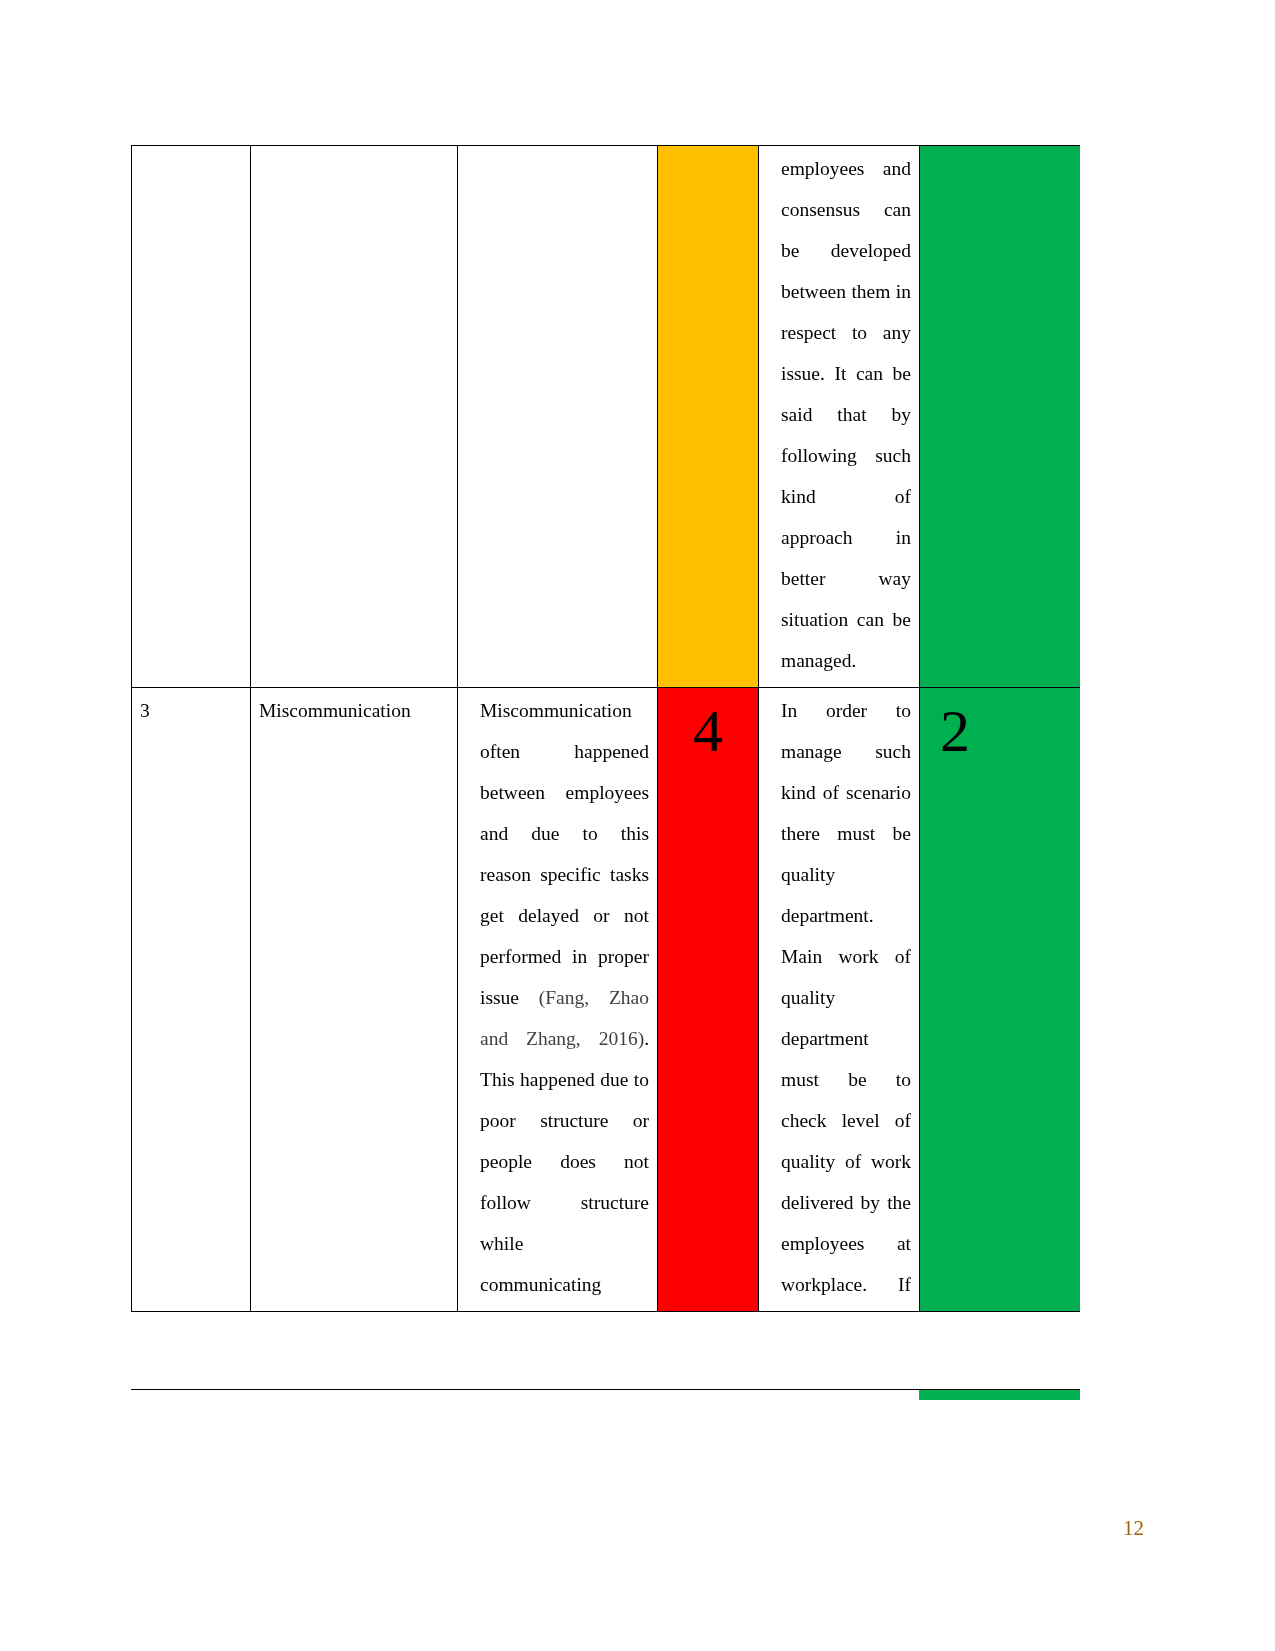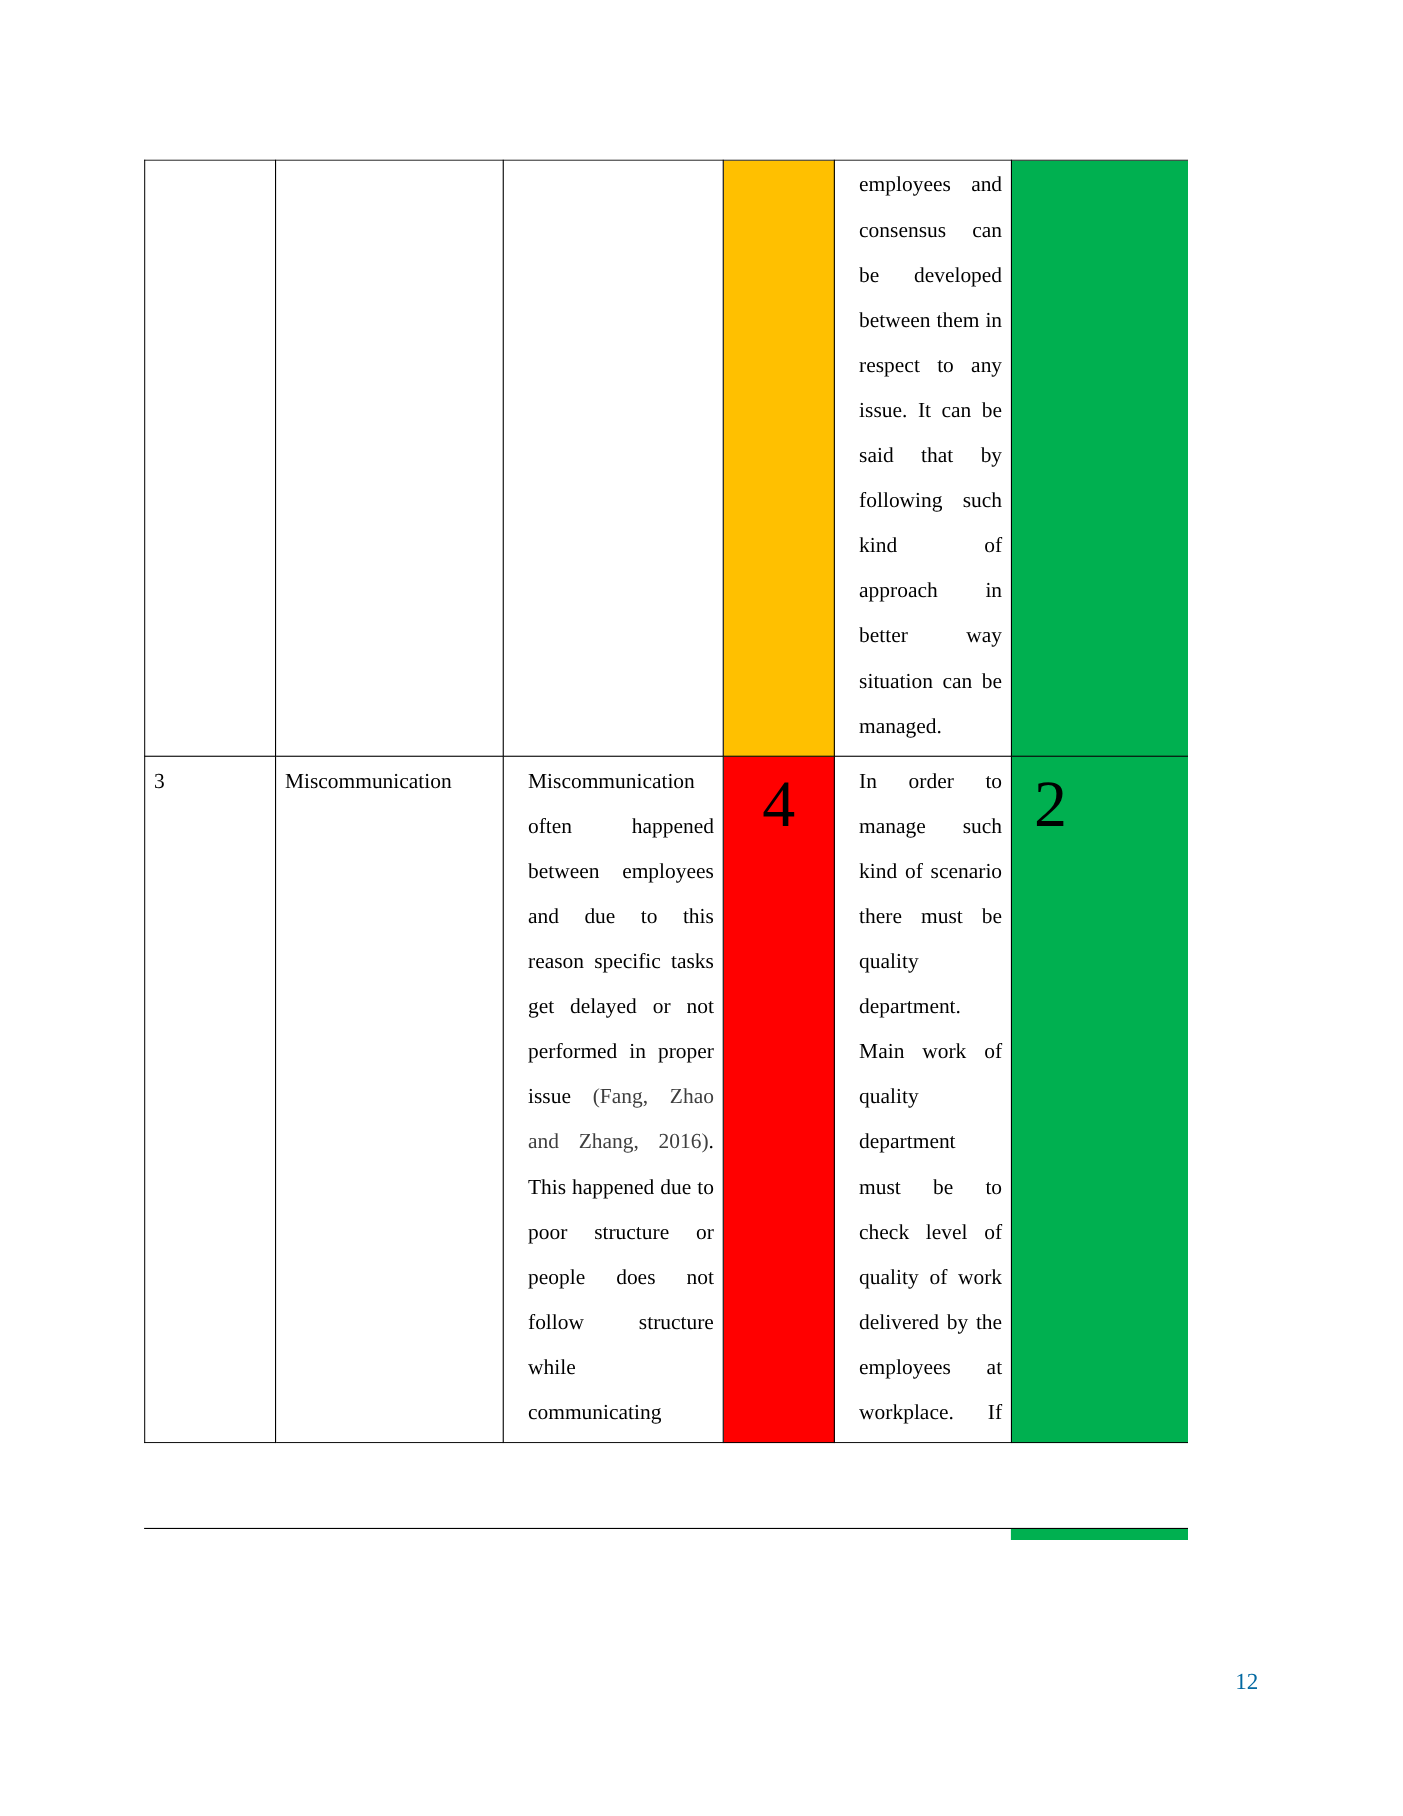--- a/index.html
+++ b/index.html
@@ -98,21 +98,21 @@
   }
 
   
   .page-number {
     position: absolute;
     right: 131px;
     top: 1515px;
     font-size: 21px;
     line-height: 26px;
     text-align: right;
-    color: #0369a1;
+    color: #a16207;
   }
 </style>
 </head>
 <body>
 
 <div class="page">
 
   <div style="position: absolute; left: 131px; top: 145px; width: 949px; height: 1245px; overflow: hidden; border-bottom: 1px solid rgb(0, 0, 0);">
       <table class="risk-table" style="height: auto; overflow: hidden; display: table; position: static; left: 0px; top: 0px;">
     <colgroup>

